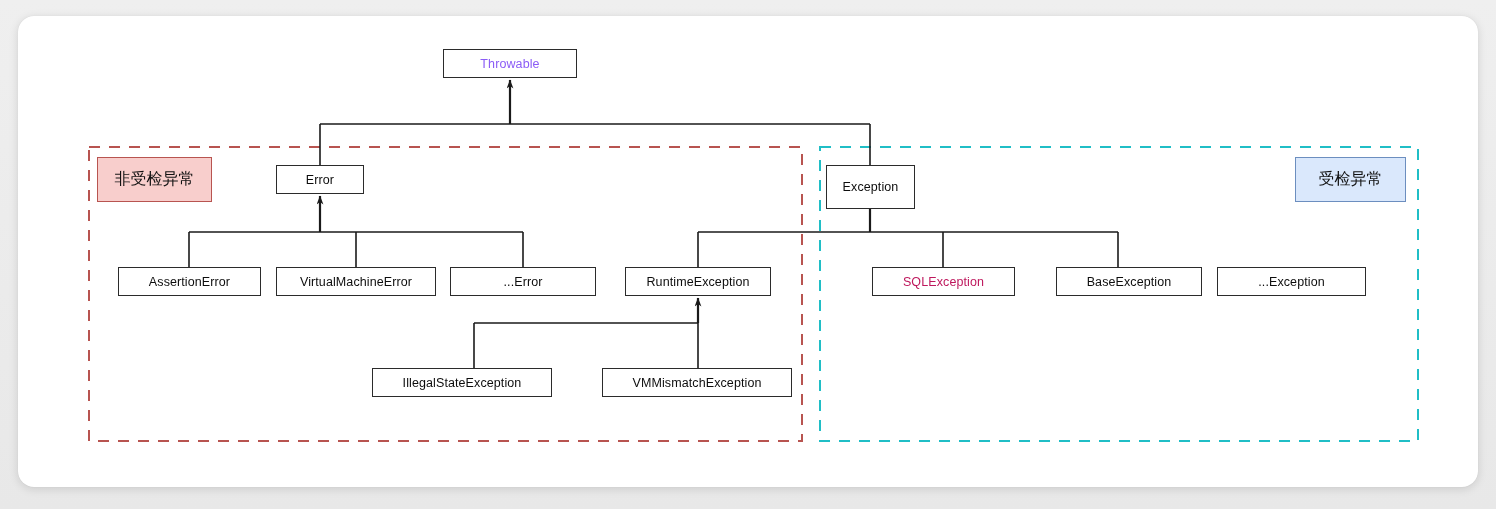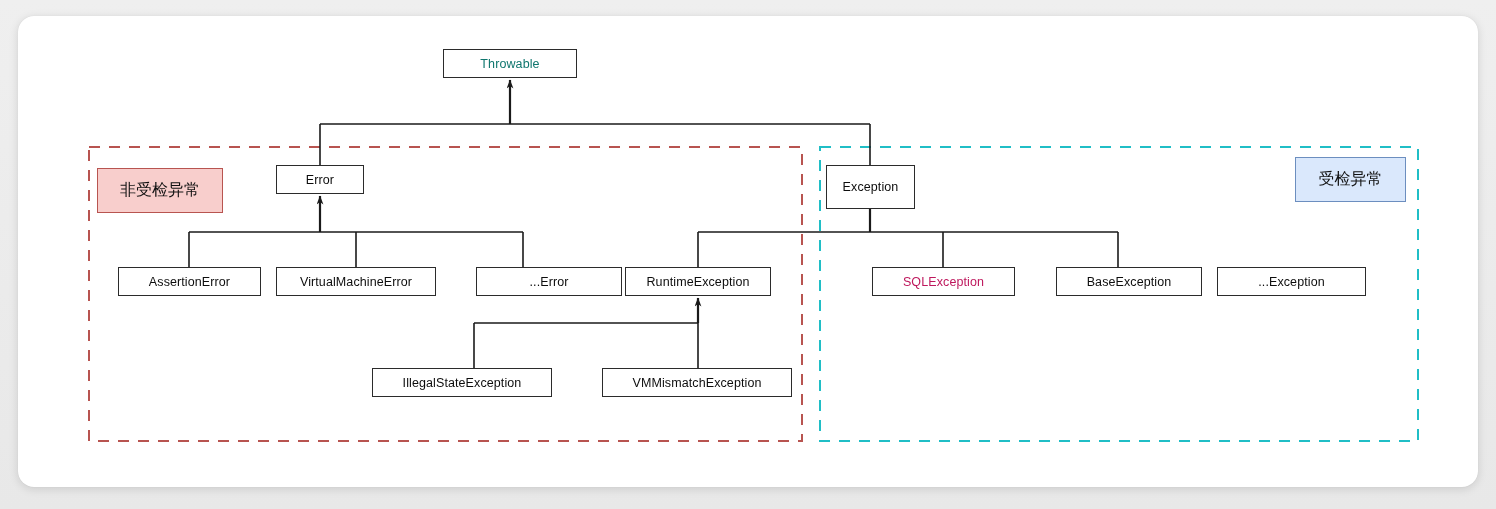--- a/index.html
+++ b/index.html
@@ -94,31 +94,31 @@
         <path d="M189,232 L523,232" fill="none" stroke="#1a1a1a" stroke-width="1.6"></path>
         <path d="M320,232 L320,196" fill="none" stroke="#1a1a1a" stroke-width="2.2" marker-end="url(#arrowhead)"></path>
         <path d="M698,232 L1118,232" fill="none" stroke="#1a1a1a" stroke-width="1.6"></path>
         <path d="M870,232 L870,196" fill="none" stroke="#1a1a1a" stroke-width="2.2" marker-end="url(#arrowhead)"></path>
         <path d="M474,323 L698,323" fill="none" stroke="#1a1a1a" stroke-width="1.6"></path>
         <path d="M698,323 L698,298" fill="none" stroke="#1a1a1a" stroke-width="2.2" marker-end="url(#arrowhead)"></path>
       </g>
   </svg>
 
   <div id="nodes-layer">
-      <div class="node-box" style="left: 443px; top: 49px; width: 134px; height: 29px; border-color: rgb(43, 43, 43); background: rgb(255, 255, 255); color: #0f766e;">Throwable</div>
+      <div class="node-box" style="left: 443px; top: 49px; width: 134px; height: 29px; border-color: rgb(43, 43, 43); background: rgb(255, 255, 255); color: #8b5cf6;">Throwable</div>
       <div class="node-box" style="left: 276px; top: 165px; width: 88px; height: 29px; border-color: rgb(43, 43, 43); background: rgb(255, 255, 255); color: rgb(13, 13, 13);">Error</div>
       <div class="node-box" style="left: 826px; top: 165px; width: 89px; height: 44px; border-color: rgb(43, 43, 43); background: rgb(255, 255, 255); color: rgb(13, 13, 13);">Exception</div>
       <div class="node-box" style="left: 118px; top: 267px; width: 143px; height: 29px; border-color: rgb(43, 43, 43); background: rgb(255, 255, 255); color: rgb(13, 13, 13);">AssertionError</div>
       <div class="node-box" style="left: 276px; top: 267px; width: 160px; height: 29px; border-color: rgb(43, 43, 43); background: rgb(255, 255, 255); color: rgb(13, 13, 13);">VirtualMachineError</div>
-      <div class="node-box" style="left: 450px; top: 267px; width: 146px; height: 29px; border-color: rgb(43, 43, 43); background: rgb(255, 255, 255); color: rgb(13, 13, 13); margin-left: 26px;">...Error</div>
+      <div class="node-box" style="left: 450px; top: 267px; width: 146px; height: 29px; border-color: rgb(43, 43, 43); background: rgb(255, 255, 255); color: rgb(13, 13, 13);">...Error</div>
       <div class="node-box" style="left: 625px; top: 267px; width: 146px; height: 29px; border-color: rgb(43, 43, 43); background: rgb(255, 255, 255); color: rgb(13, 13, 13);">RuntimeException</div>
       <div class="node-box" style="left: 872px; top: 267px; width: 143px; height: 29px; border-color: rgb(43, 43, 43); background: rgb(255, 255, 255); color: #be185d;">SQLException</div>
       <div class="node-box" style="left: 1045px; top: 267px; width: 146px; height: 29px; border-color: rgb(43, 43, 43); background: rgb(255, 255, 255); color: rgb(13, 13, 13); margin-left: 11px;">BaseException</div>
       <div class="node-box" style="left: 1217px; top: 267px; width: 149px; height: 29px; border-color: rgb(43, 43, 43); background: rgb(255, 255, 255); color: rgb(13, 13, 13);">...Exception</div>
       <div class="node-box" style="left: 372px; top: 368px; width: 180px; height: 29px; border-color: rgb(43, 43, 43); background: rgb(255, 255, 255); color: rgb(13, 13, 13);">IllegalStateException</div>
       <div class="node-box" style="left: 602px; top: 368px; width: 190px; height: 29px; border-color: rgb(43, 43, 43); background: rgb(255, 255, 255); color: rgb(13, 13, 13);">VMMismatchException</div>
     </div>
   <div id="tags-layer">
-      <div class="tag-box" style="left: 97px; top: 168px; width: 126px; height: 45px; background: rgb(248, 206, 204); border: 1.5px solid rgb(184, 84, 80);">非受检异常</div>
+      <div class="tag-box" style="left: 97px; top: 157px; width: 115px; height: 45px; background: rgb(248, 206, 204); border: 1.5px solid rgb(184, 84, 80);">非受检异常</div>
       <div class="tag-box" style="left: 1295px; top: 157px; width: 111px; height: 45px; background: rgb(218, 232, 252); border: 1.5px solid rgb(108, 142, 191);">受检异常</div>
     </div>
 
 </div>
 
 </body></html>

